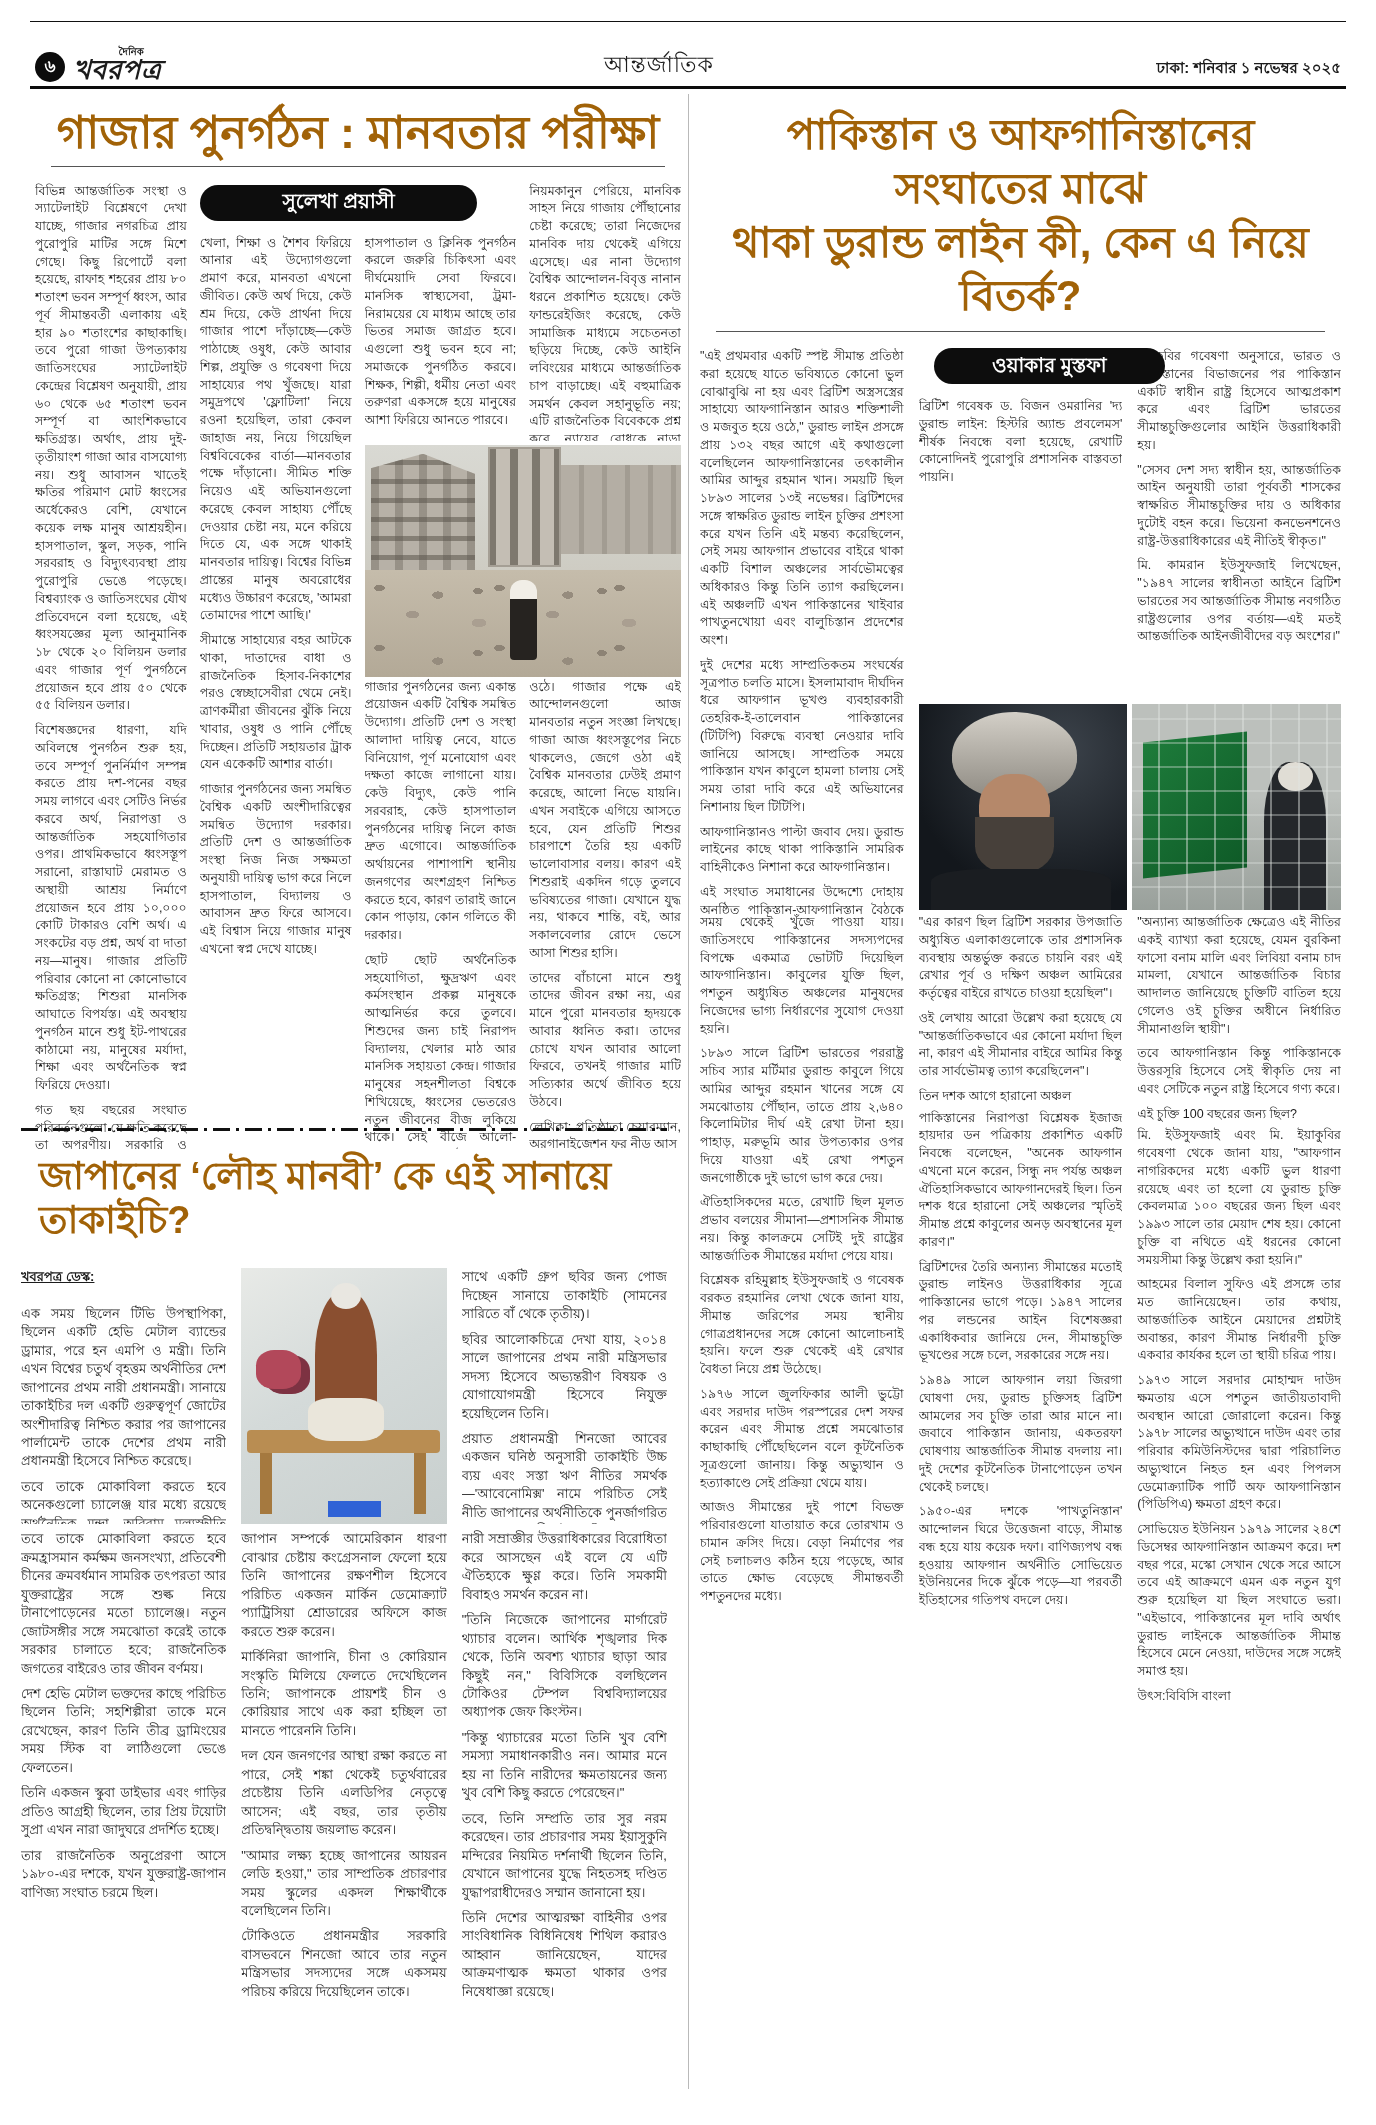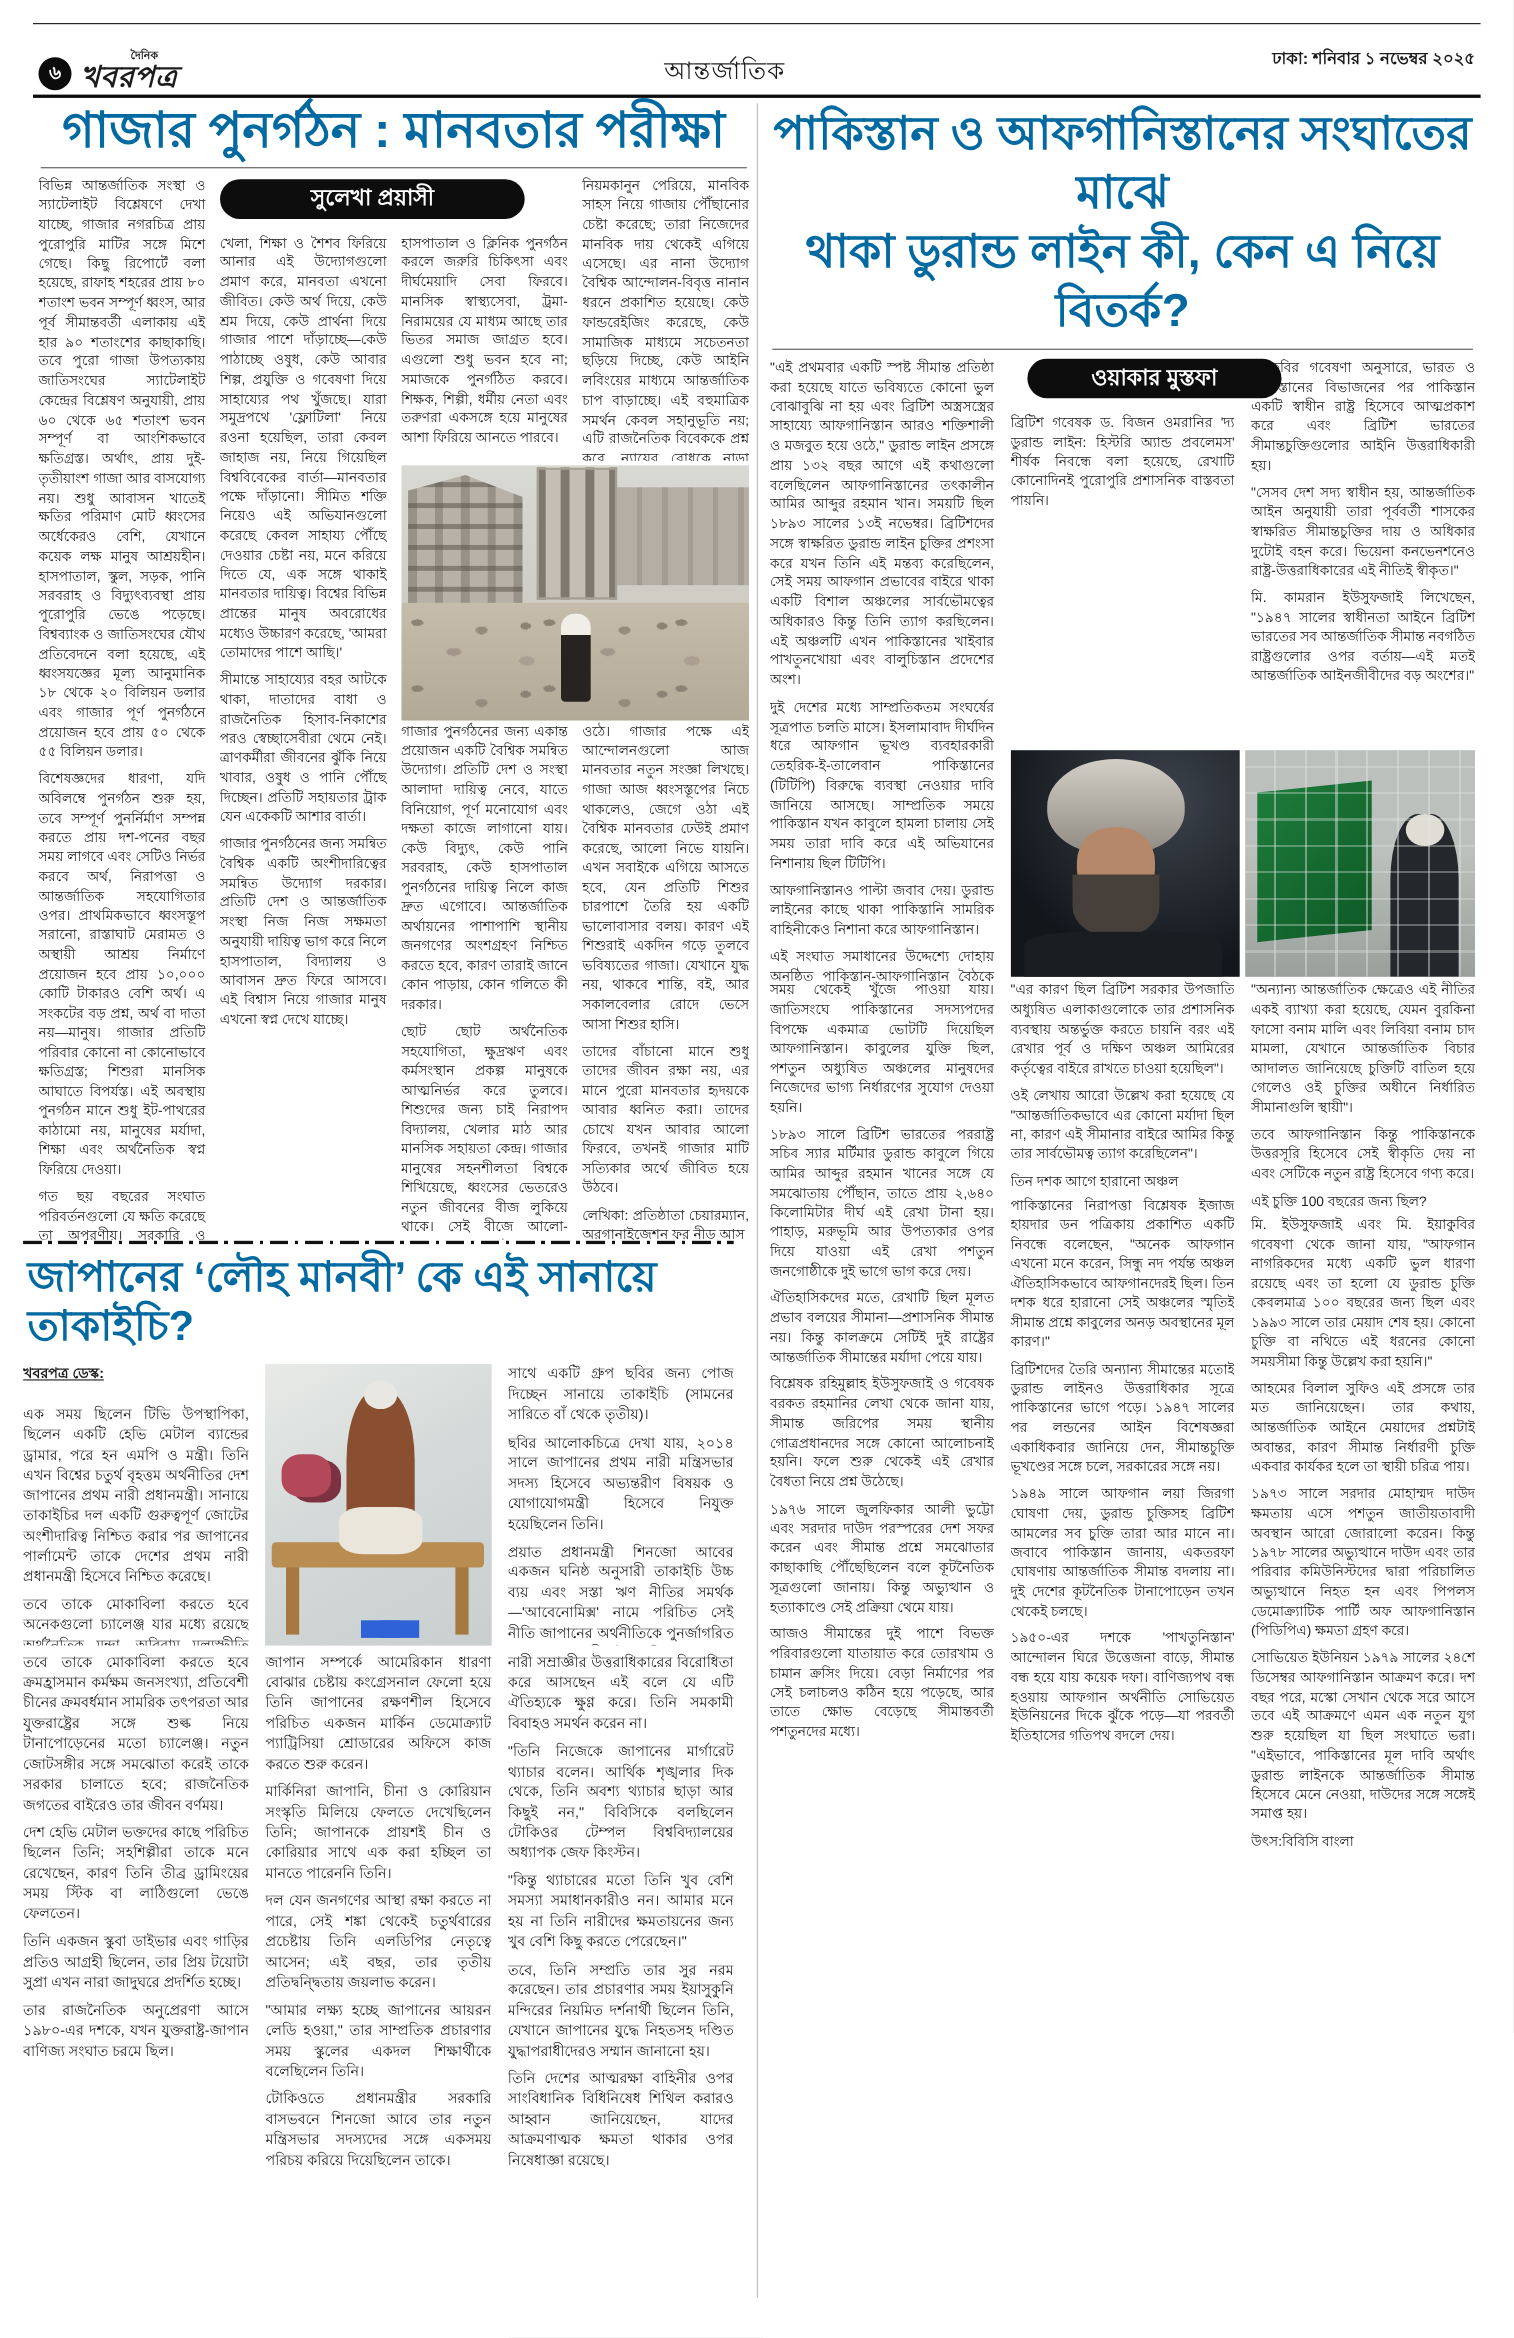--- a/index.html
+++ b/index.html
@@ -9,26 +9,26 @@
   
   .top-rule{position:absolute;left:30px;top:21px;width:1316px;height:1px;background:#111;}
   .masthead{position:absolute;left:35px;top:40px;width:1306px;height:44px;display:flex;align-items:flex-end;justify-content:space-between;}
   .brand{display:flex;align-items:flex-end;gap:8px;}
   .page-badge{width:30px;height:30px;background:#0c0c0c;color:#fff;border-radius:50%;
               display:flex;align-items:center;justify-content:center;font-size:17px;font-weight:bold;margin-bottom:2px;}
   .brand-text{line-height:1;text-align:center;}
   .brand-tag{font-size:10px;font-weight:bold;margin-left:28px;}
   .brand-name{font-size:27px;font-weight:bold;letter-spacing:.5px;font-style:italic;}
   .section-title{font-size:22px;font-weight:normal;letter-spacing:1px;}
-  .dateline{font-size:15px;font-weight:bold;margin-bottom:18px;}
+  .dateline{font-size:15px;font-weight:bold;margin-bottom:3px;}
   .main-rule{position:absolute;left:30px;top:86px;width:1316px;height:2.5px;background:#0c0c0c;}
   .v-rule{position:absolute;left:688px;top:94px;width:1px;height:1995px;background:#b9b9b9;}
 
   
-  h1{margin:2px;font-weight:bold;color:#0369a1;}
+  h1{margin:16px;font-weight:bold;color:#a16207;}
   .headline-rule{border-bottom:1px solid #555;}
   .pill{position:absolute;background:#0d0d0d;color:#fff;border-radius:999px;
         display:flex;align-items:center;justify-content:center;font-weight:bold;z-index:3;}
   .grid{display:grid;overflow:hidden;position:relative;}
   .cell{overflow:hidden;font-size:12.5px;line-height:1.42;text-align:justify;}
   .cell p{margin:0 0 7px 0;}
   .cell p.subhead{font-weight:normal;margin:2px 0 4px 0;}
   .photo{position:relative;overflow:hidden;}
 
   

